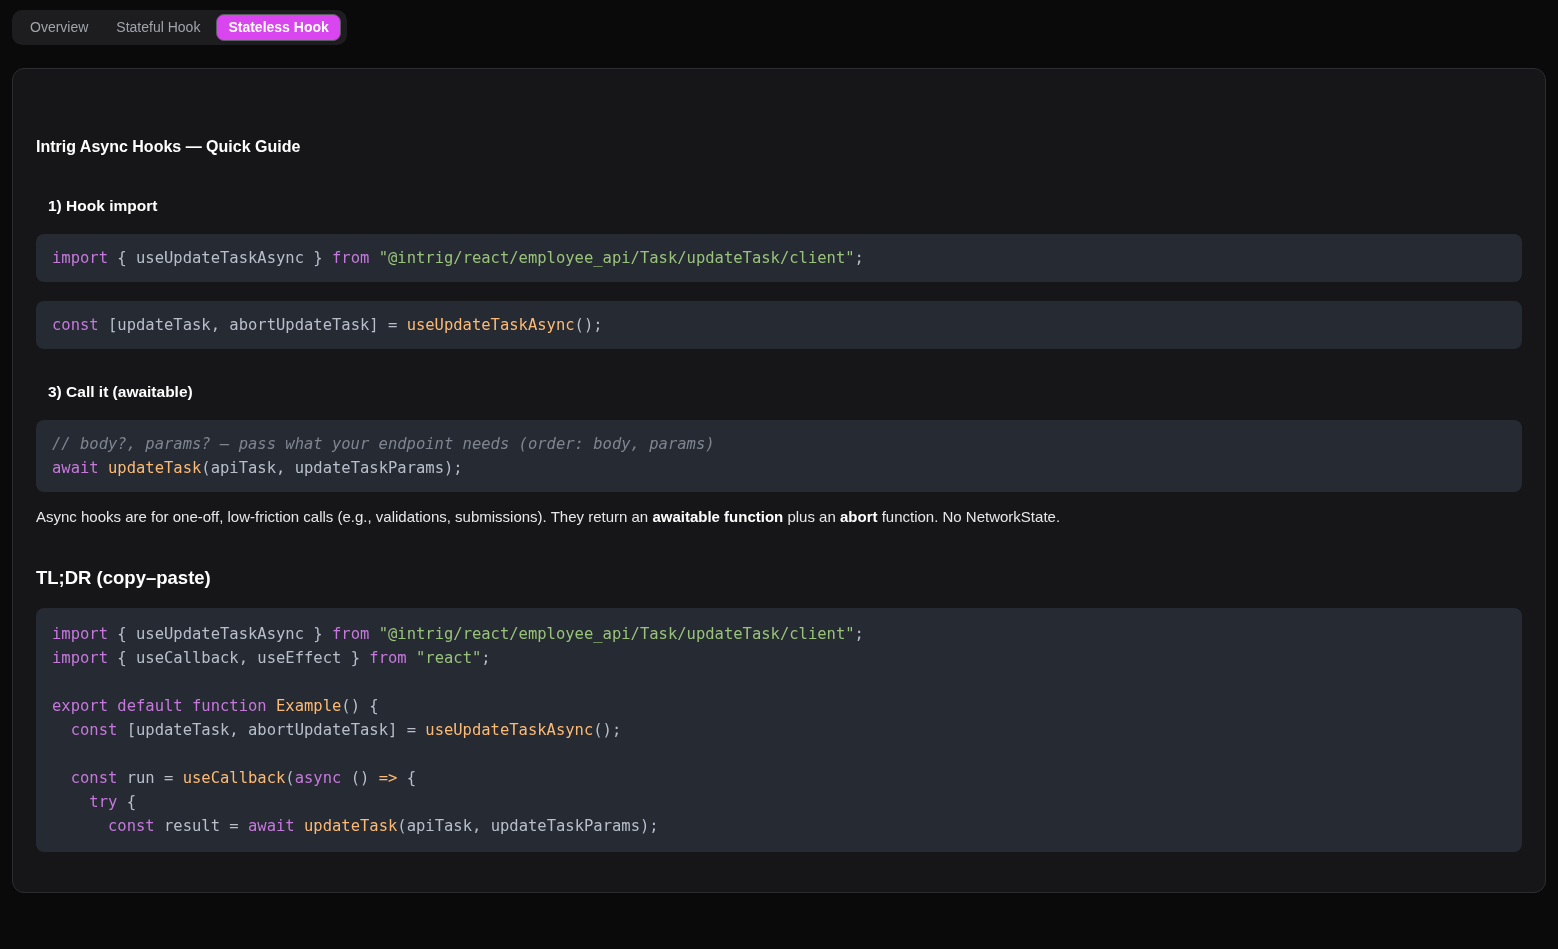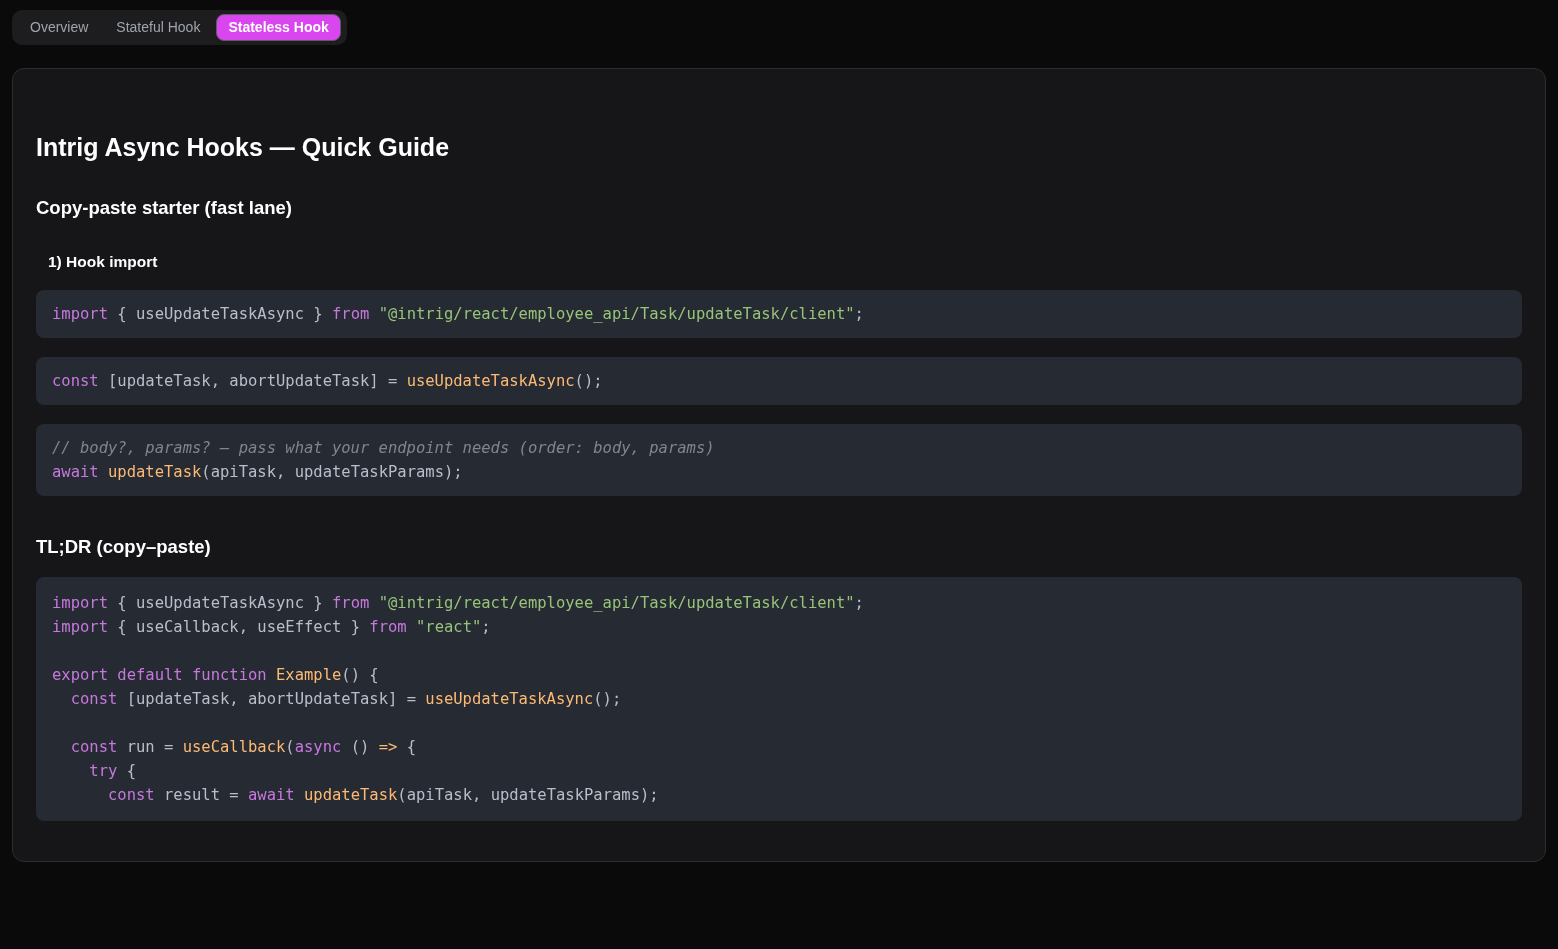--- a/index.html
+++ b/index.html
@@ -30,21 +30,21 @@
   }
   
   .card {
     margin: 23px 12px 0;
     background: #161619;
     border: 1px solid #2c2c31;
     border-radius: 12px;
     padding: 0 23px 40px;
   }
   h1.doc-title {
-    color: #ffffff; font-size: 25px; font-weight: 700;
+    color: #ffffff; font-size: 16px; font-weight: 700;
     margin: 62px 0 0; line-height: 32px;
   }
   h2.doc-h2 {
     color: #ffffff; font-size: 18.5px; font-weight: 700;
     margin: 33px 0 0; line-height: 23px;
   }
   h2.doc-h2.tldr { margin-top: 39px; }
   h3.doc-h3 {
     color: #ffffff; font-size: 15.5px; font-weight: 700;
     margin: 33px 12px 0; line-height: 19px;
@@ -81,25 +81,26 @@
   <div class="tabbar">
     <div class="tab">Overview</div>
     <div class="tab">Stateful Hook</div>
     <div class="tab active">Stateless Hook</div>
   </div>
 </div>
 
 <div class="card">
   <h1 class="doc-title">Intrig Async Hooks — Quick Guide</h1>
 
-  <h2 class="doc-h2">Copy-paste starter (fast lane)</h2>
 
   <h3 class="doc-h3">1) Hook import</h3>
   <pre class="code"><div class="code-line"><span class="tok-kw">import</span><span class="tok-pl"> { useUpdateTaskAsync } </span><span class="tok-kw">from</span><span class="tok-pl"> </span><span class="tok-str">"@intrig/react/employee_api/Task/updateTask/client"</span><span class="tok-pl">;</span></div></pre>
 
   <pre class="code"><div class="code-line"><span class="tok-kw">const</span><span class="tok-pl"> [updateTask, abortUpdateTask] = </span><span class="tok-fn">useUpdateTaskAsync</span><span class="tok-pl">();</span></div></pre>
 
+  <h3 class="doc-h3">3) Call it (awaitable)</h3>
   <pre class="code"><div class="code-line"><span class="tok-cm">// body?, params? — pass what your endpoint needs (order: body, params)</span></div><div class="code-line"><span class="tok-kw">await</span><span class="tok-pl"> </span><span class="tok-fn">updateTask</span><span class="tok-pl">(apiTask, updateTaskParams);</span></div></pre>
 
+  <p class="note"><span>Async hooks are for one-off, low-friction calls (e.g., validations, submissions). They return an </span><strong>awaitable function</strong><span> plus an </span><strong>abort</strong><span> function. No NetworkState.</span></p>
 
   <h2 class="doc-h2 tldr">TL;DR (copy–paste)</h2>
   <pre class="code tall"><div class="code-line"><span class="tok-kw">import</span><span class="tok-pl"> { useUpdateTaskAsync } </span><span class="tok-kw">from</span><span class="tok-pl"> </span><span class="tok-str">"@intrig/react/employee_api/Task/updateTask/client"</span><span class="tok-pl">;</span></div><div class="code-line"><span class="tok-kw">import</span><span class="tok-pl"> { useCallback, useEffect } </span><span class="tok-kw">from</span><span class="tok-pl"> </span><span class="tok-str">"react"</span><span class="tok-pl">;</span></div><div class="code-line">&nbsp;</div><div class="code-line"><span class="tok-kw">export</span><span class="tok-pl"> </span><span class="tok-kw">default</span><span class="tok-pl"> </span><span class="tok-kw">function</span><span class="tok-pl"> </span><span class="tok-fn">Example</span><span class="tok-pl">() {</span></div><div class="code-line"><span class="tok-pl">  </span><span class="tok-kw">const</span><span class="tok-pl"> [updateTask, abortUpdateTask] = </span><span class="tok-fn">useUpdateTaskAsync</span><span class="tok-pl">();</span></div><div class="code-line">&nbsp;</div><div class="code-line"><span class="tok-pl">  </span><span class="tok-kw">const</span><span class="tok-pl"> run = </span><span class="tok-fn">useCallback</span><span class="tok-pl">(</span><span class="tok-kw">async</span><span class="tok-pl"> () </span><span class="tok-fn">=&gt;</span><span class="tok-pl"> {</span></div><div class="code-line"><span class="tok-pl">    </span><span class="tok-kw">try</span><span class="tok-pl"> {</span></div><div class="code-line"><span class="tok-pl">      </span><span class="tok-kw">const</span><span class="tok-pl"> result = </span><span class="tok-kw">await</span><span class="tok-pl"> </span><span class="tok-fn">updateTask</span><span class="tok-pl">(apiTask, updateTaskParams);</span></div></pre>
 </div>
 
 </body></html>

